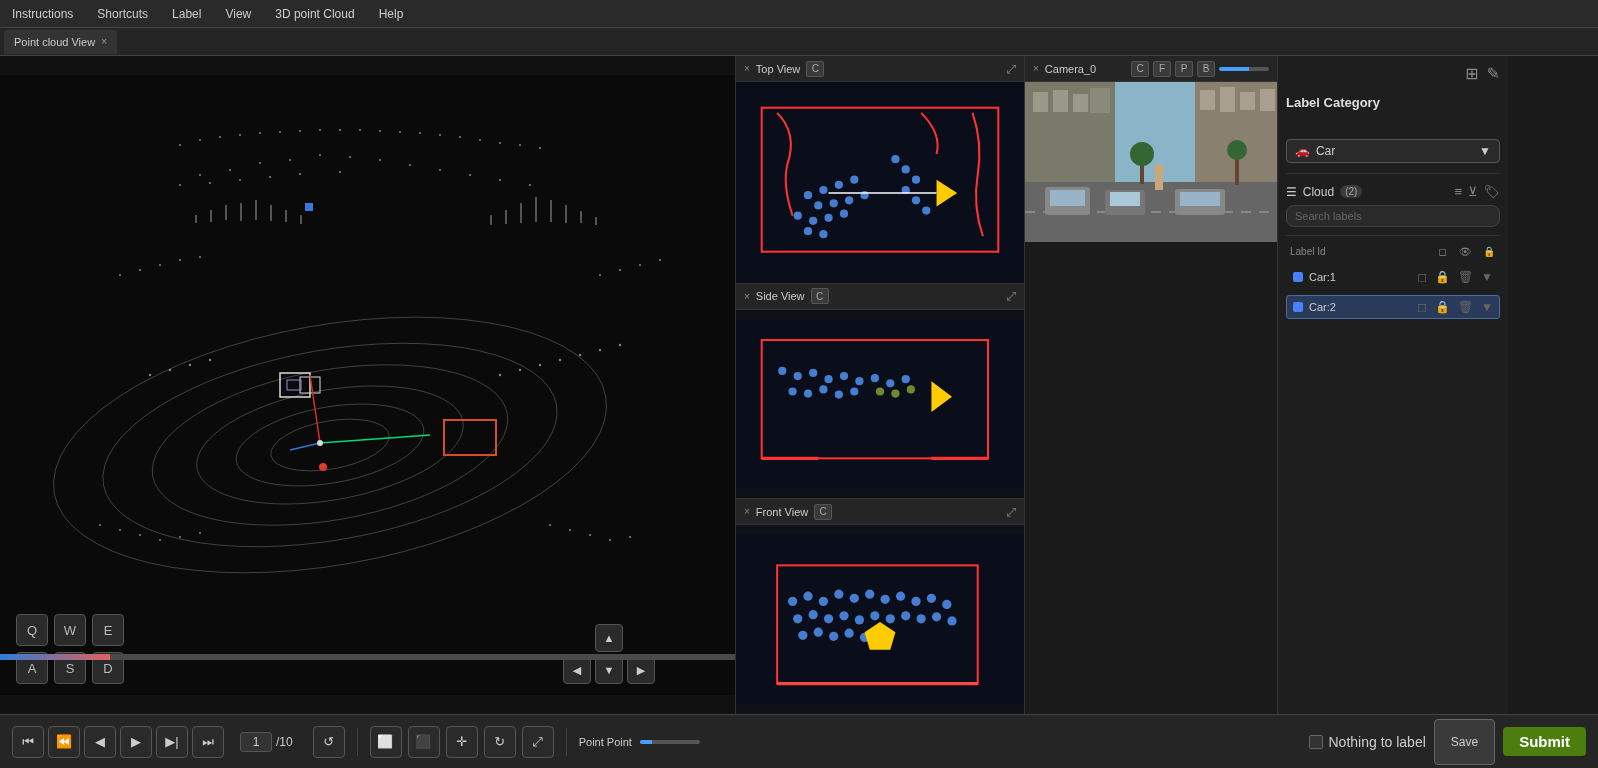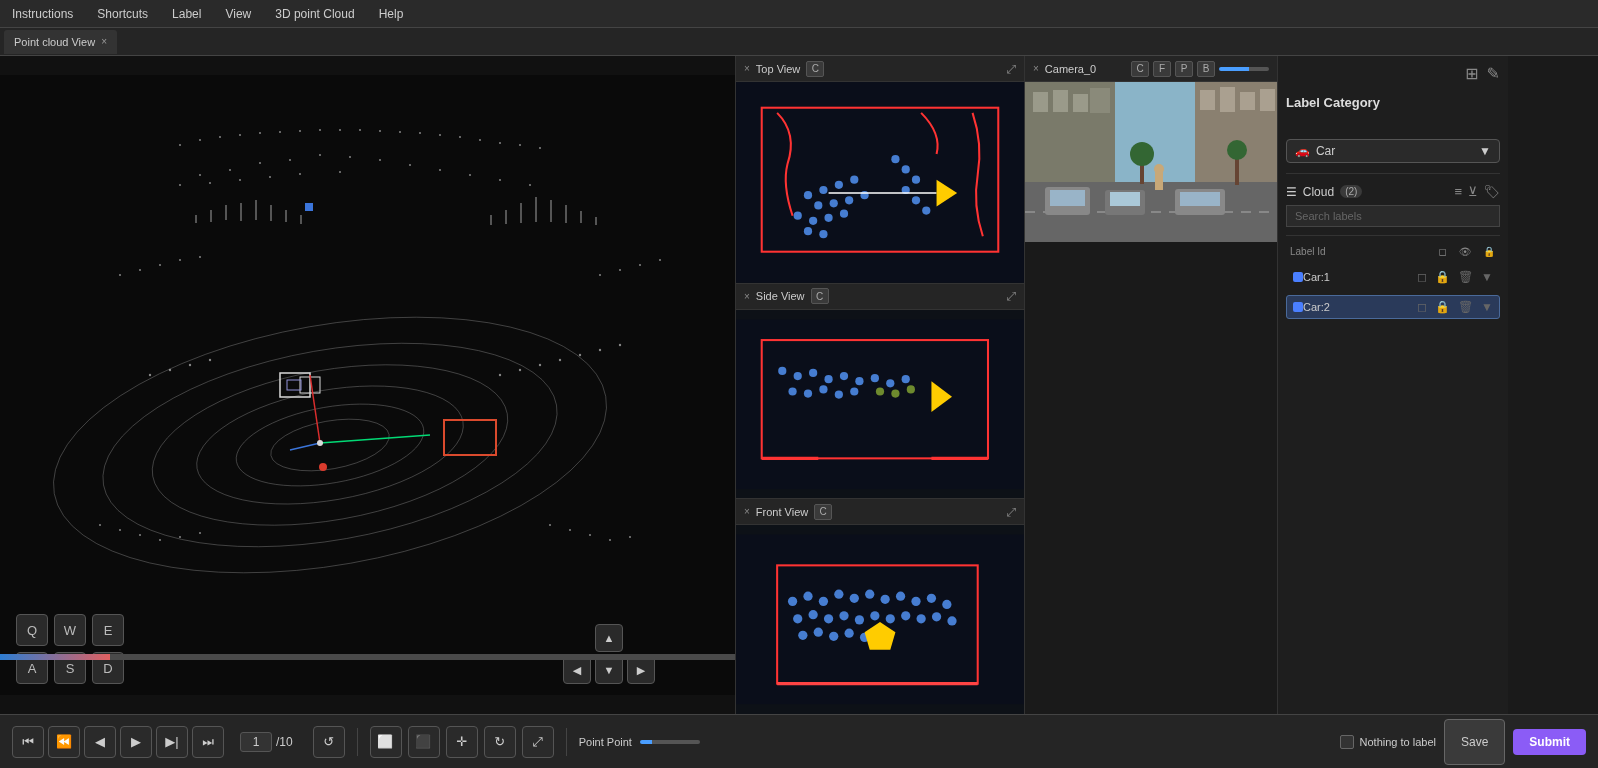--- a/index.html
+++ b/index.html
@@ -332,21 +332,21 @@
     }
     .label-action-icon {
       color: #888;
       cursor: pointer;
       font-size: 13px;
     }
 
     .search-labels {
       background: #2a2a2a;
       border: 1px solid #444;
-      border-radius: 0;
+      border-radius: 8px;
       padding: 4px 8px;
       color: #ccc;
       font-size: 11px;
       width: 100%;
       outline: none;
     }
     .search-labels::placeholder { color: #666; }
 
     .label-list-header {
       display: flex;
@@ -372,20 +372,21 @@
       cursor: pointer;
       border: 1px solid transparent;
     }
     .label-item.active {
       background: #2a3a5a;
       border-color: #4a6a9a;
     }
     .label-item-left {
       display: flex;
       align-items: center;
+      gap: 6px;
       flex: 1;
     }
     .label-color-dot {
       width: 10px;
       height: 10px;
       border-radius: 2px;
       background: #4a7fff;
     }
     .label-name {
       font-size: 11px;
@@ -504,46 +505,46 @@
       margin-left: auto;
       display: flex;
       align-items: center;
       gap: 8px;
     }
     .nothing-label {
       display: flex;
       align-items: center;
       gap: 6px;
       color: #ccc;
-      font-size: 11px;
+      font-size: 14px;
     }
     .checkbox {
       width: 14px;
       height: 14px;
       background: #333;
       border: 1px solid #666;
       border-radius: 2px;
     }
     .save-btn {
       background: #3a3a3a;
       border: 1px solid #666;
       border-radius: 4px;
       color: #ccc;
       padding: 15px 16px;
       cursor: pointer;
       font-size: 12px;
     }
     .submit-btn {
-      background: #8b5cf6;
+      background: #4d7c0f;
       border: none;
       border-radius: 4px;
       color: white;
       padding: 6px 16px;
       cursor: pointer;
-      font-size: 12px;
+      font-size: 15px;
       font-weight: 600;
     }
 
     
     .pc-svg {
       width: 100%;
       height: 100%;
       opacity: 0.85;
     }
 

